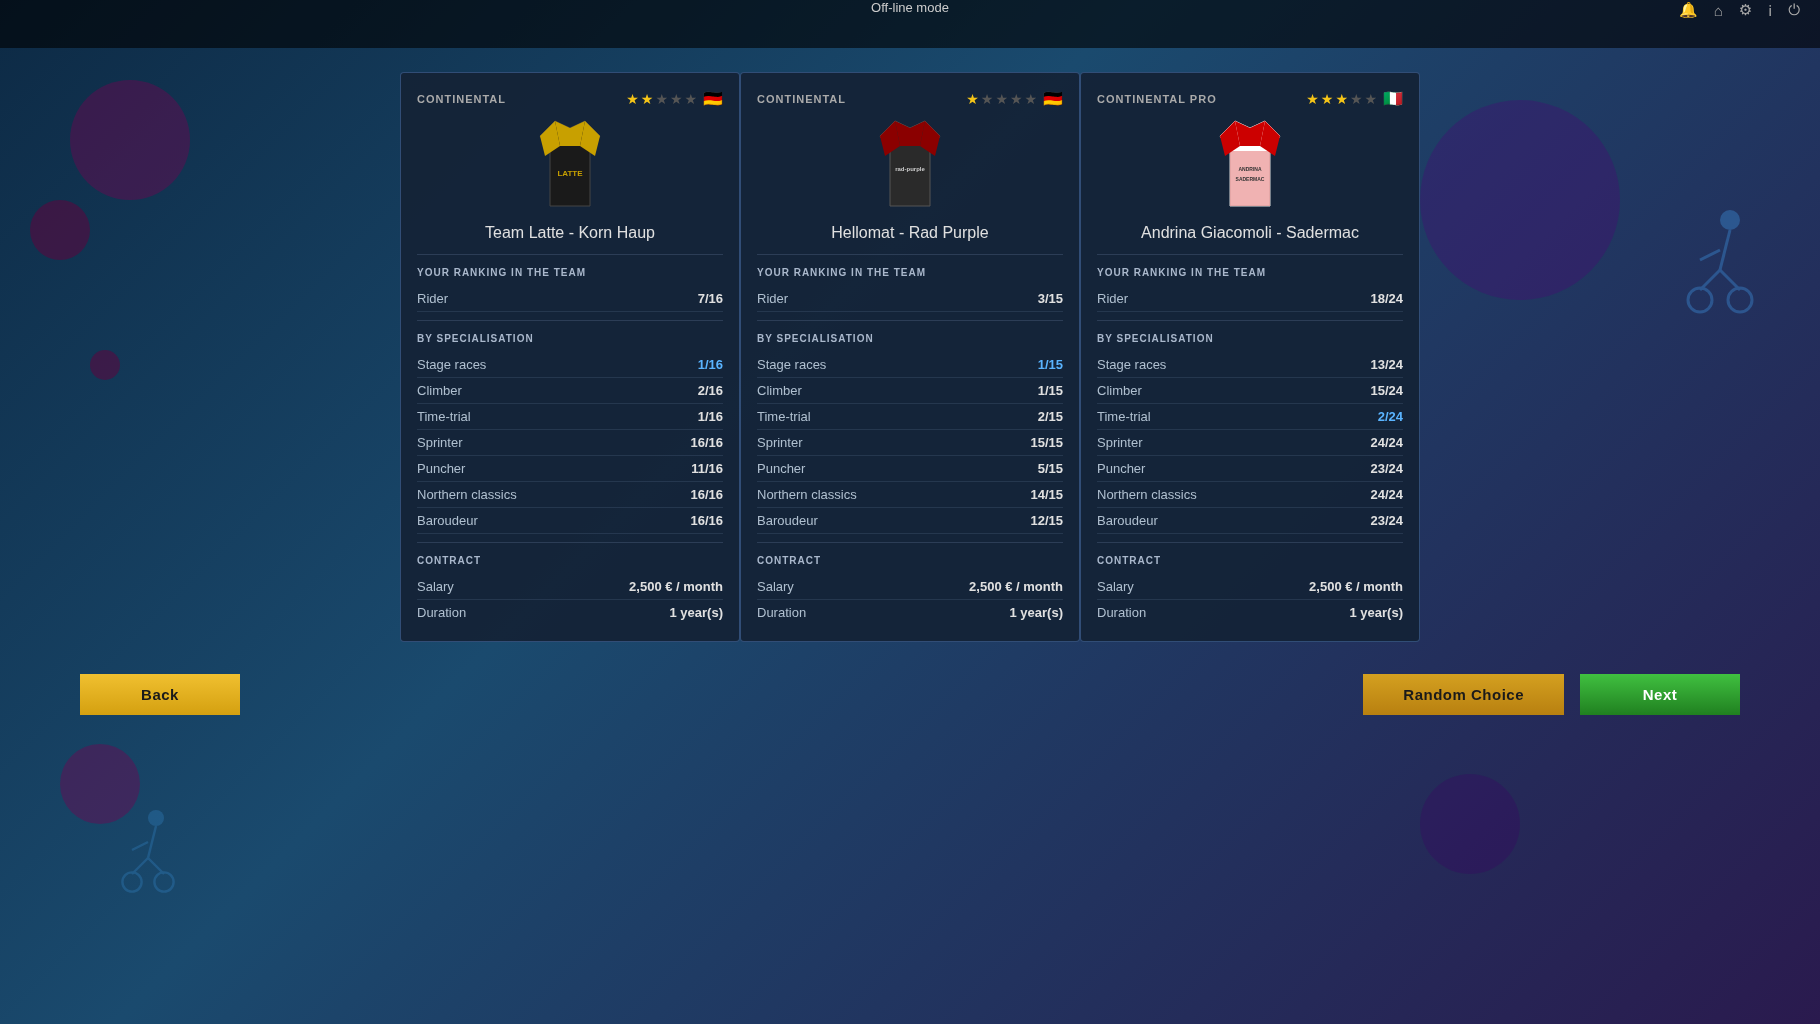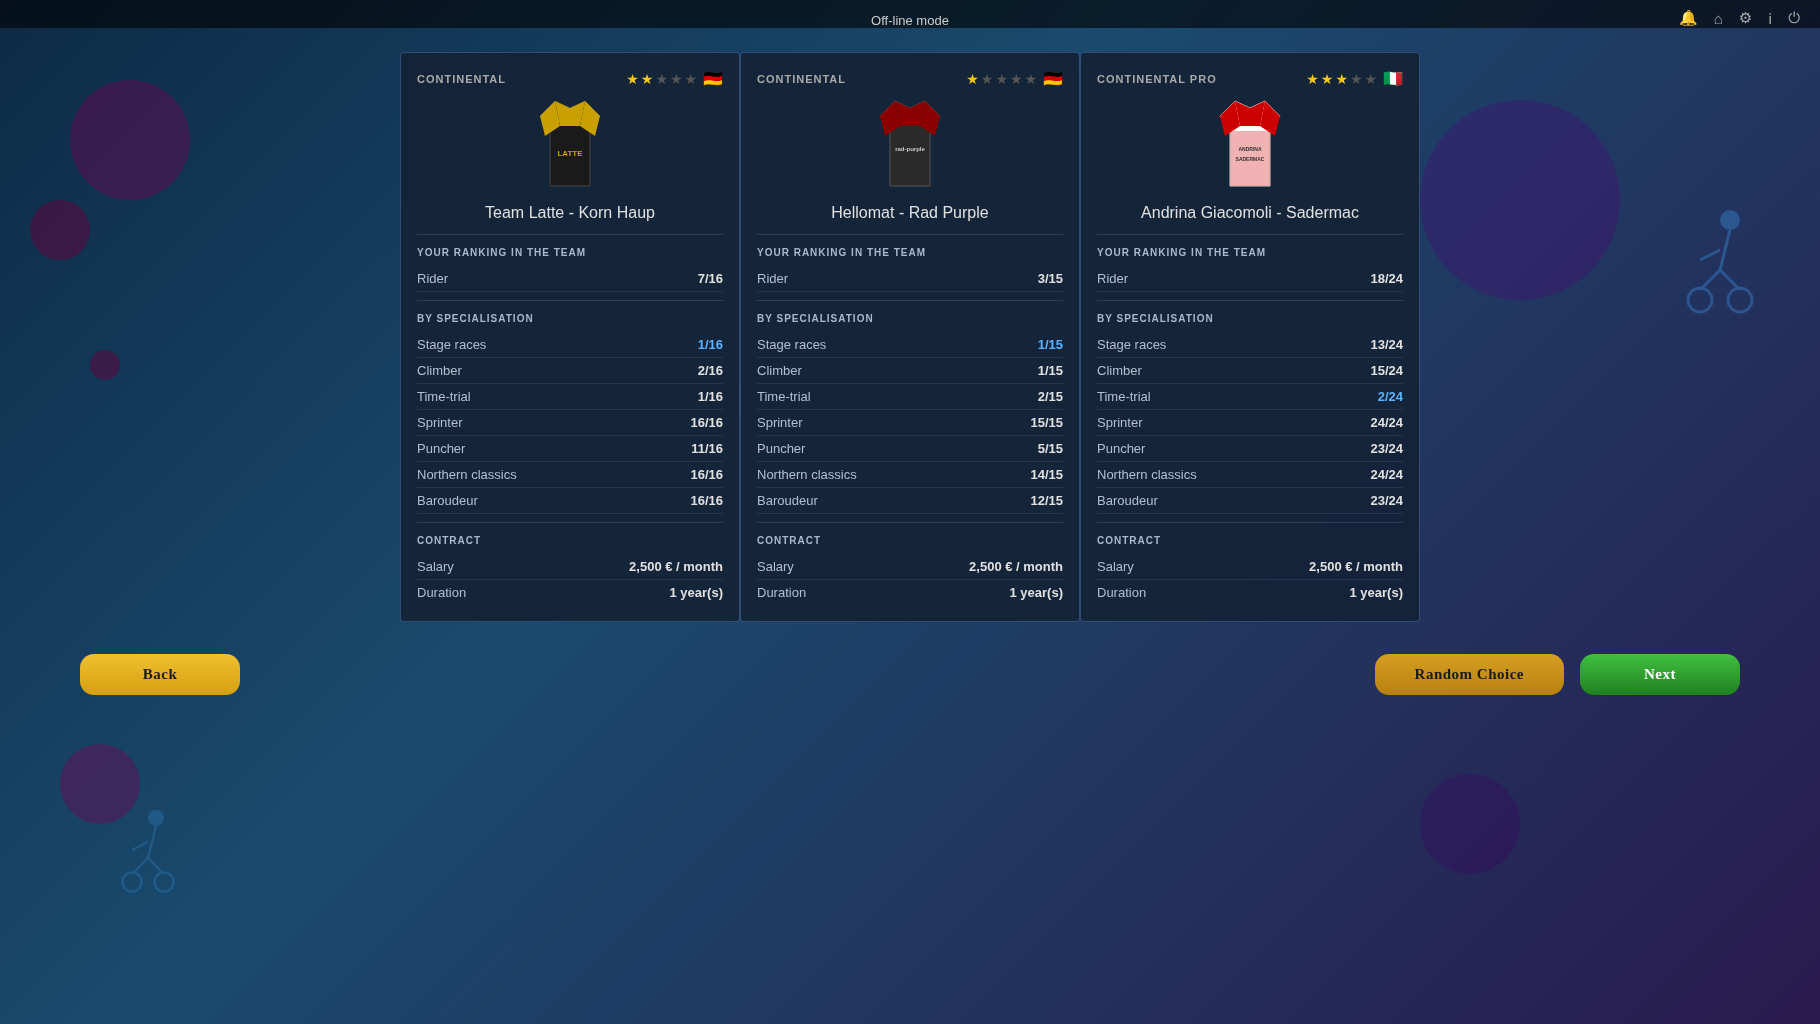--- a/index.html
+++ b/index.html
@@ -31,23 +31,23 @@
       position: absolute;
       border-radius: 50%;
       background: rgba(120, 0, 80, 0.4);
     }
 
     
     .top-bar {
       position: relative;
       z-index: 10;
       background: rgba(0,0,0,0.6);
-      height: 28px;
-      display: flex;
-      align-items: flex-end;
+      height: 48px;
+      display: flex;
+      align-items: flex-start;
       justify-content: center;
       gap: 20px;
     }
 
     .top-bar-label {
       color: #ccc;
       font-size: 13px;
     }
 
     .top-bar-icons {
@@ -194,26 +194,25 @@
       z-index: 10;
       display: flex;
       justify-content: space-between;
       padding: 16px 80px;
       margin-top: 8px;
     }
 
     .btn {
       padding: 12px 40px;
       border: none;
-      border-radius: 14px;
+      border-radius: 0;
       font-size: 15px;
       font-weight: bold;
       cursor: pointer;
       letter-spacing: 0.5px;
-      font-family: Liberation Serif, serif;
     }
 
     .btn-back {
       background: linear-gradient(180deg, #f0c030 0%, #d4a010 100%);
       color: #1a1a1a;
       min-width: 160px;
     }
 
     .btn-random {
       background: linear-gradient(180deg, #d4a020 0%, #b88010 100%);

